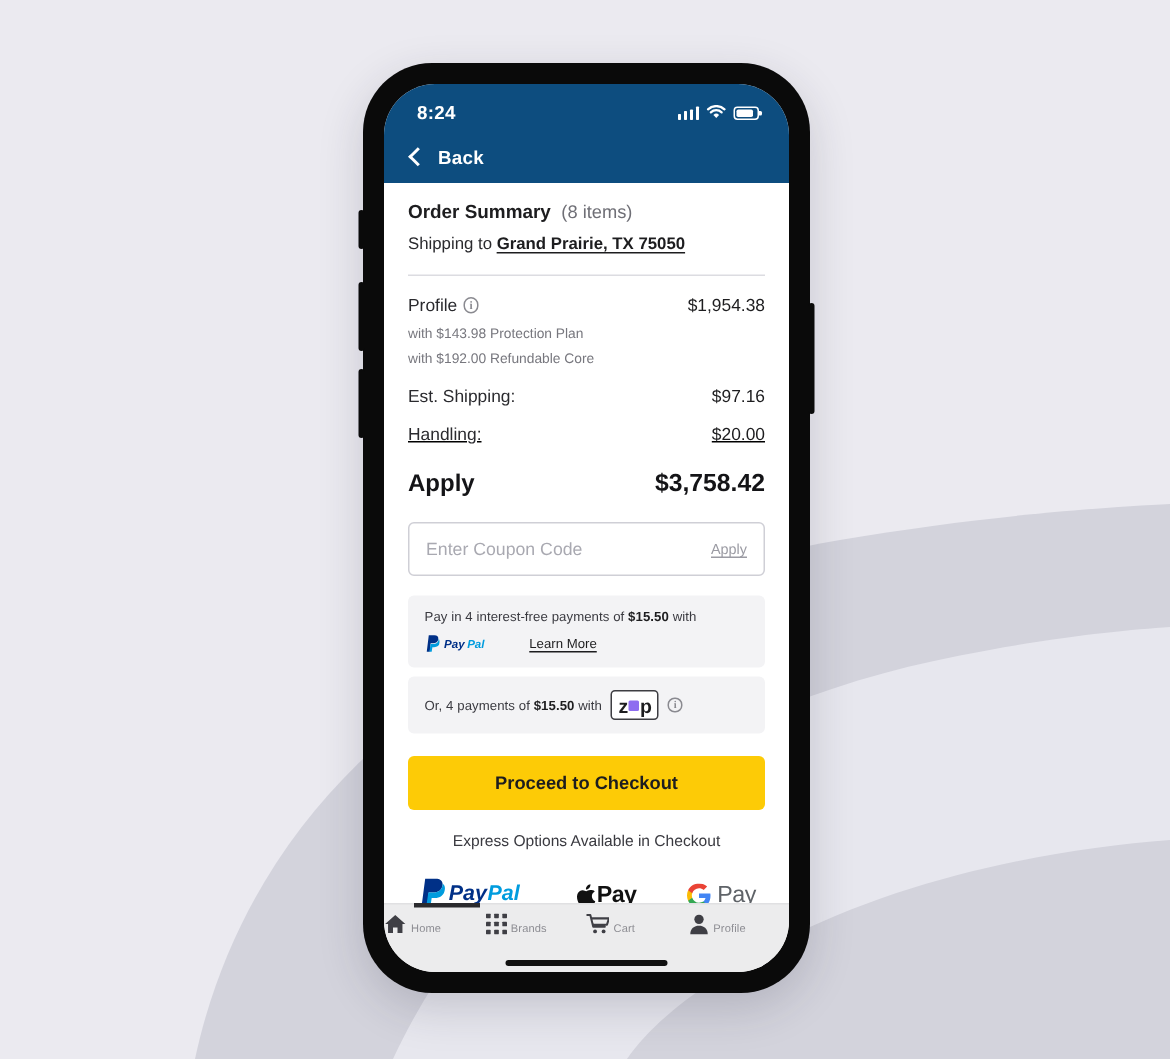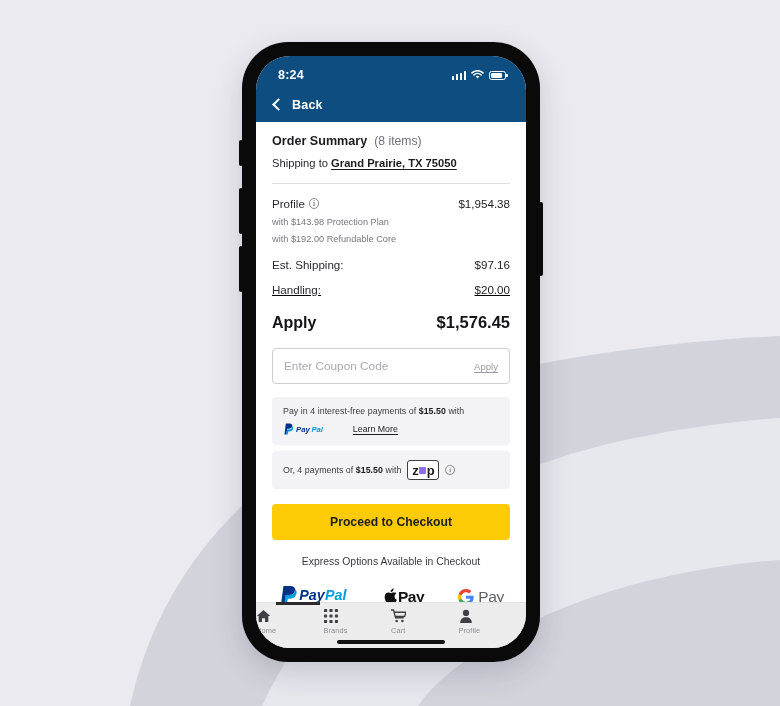--- a/index.html
+++ b/index.html
@@ -170,21 +170,21 @@
   .gp .gtxt { font-size:15.5px; color:#5f6368; letter-spacing:-.3px; }
   .ap { display:flex; align-items:center; gap:1px; }
   .ap .atxt { font-size:15.5px; font-weight:700; color:#111; letter-spacing:-.4px; }
 
   
   .tabbar {
     flex:0 0 auto; height:46px; background:#ececed;
     border-top:1px solid #e0e0e2;
     display:flex; align-items:flex-start; padding-top:6px; position:relative;
   }
-  .tab { flex:1 1 0; display:flex; flex-direction:column; align-items:flex-start; gap:3px; cursor:pointer; }
+  .tab { flex:1 1 0; display:flex; flex-direction:row; align-items:flex-end; gap:3px; cursor:pointer; }
   .tab .tl { font-size:7.4px; color:#8d8d93; letter-spacing:.1px; }
   .tab svg { display:block; }
   .home-ind {
     position:absolute; left:50%; transform:translateX(-50%); bottom:4px;
     width:108px; height:4px; background:#111; border-radius:3px;
   }
   .tab-underline {
     position:absolute; left:20px; top:-1px; width:44px; height:2.5px; background:#2b2b2e;
   }
 </style>
@@ -263,21 +263,21 @@
         <span class="val">$97.16</span>
       </div>
 
       <div class="row row-hand">
         <span class="lbl">Handling:</span>
         <span class="val">$20.00</span>
       </div>
 
       <div class="row row-total">
         <span class="total-lbl">Apply</span>
-        <span class="total-val">$1,576.45</span>
+        <span class="total-val">$3,758.42</span>
       </div>
 
       <div class="coupon">
         <input placeholder="Enter Coupon Code" style="">
         <span class="apply">Apply</span>
       </div>
 
       
       <div class="fin">
         <div class="fin-txt">

